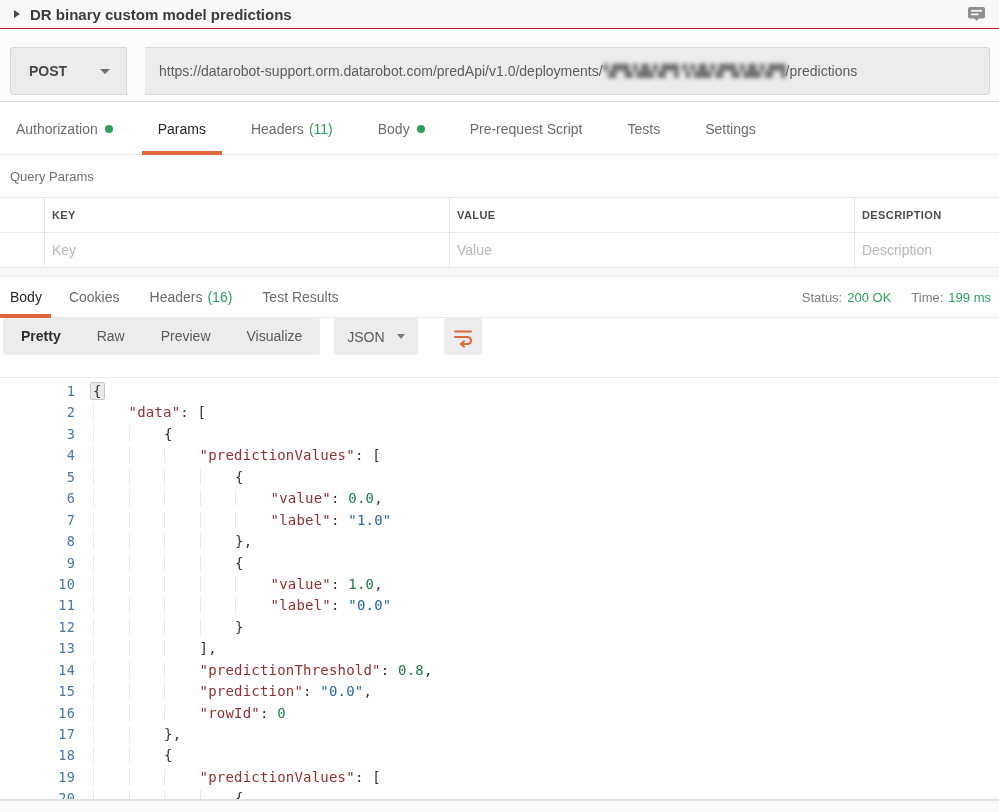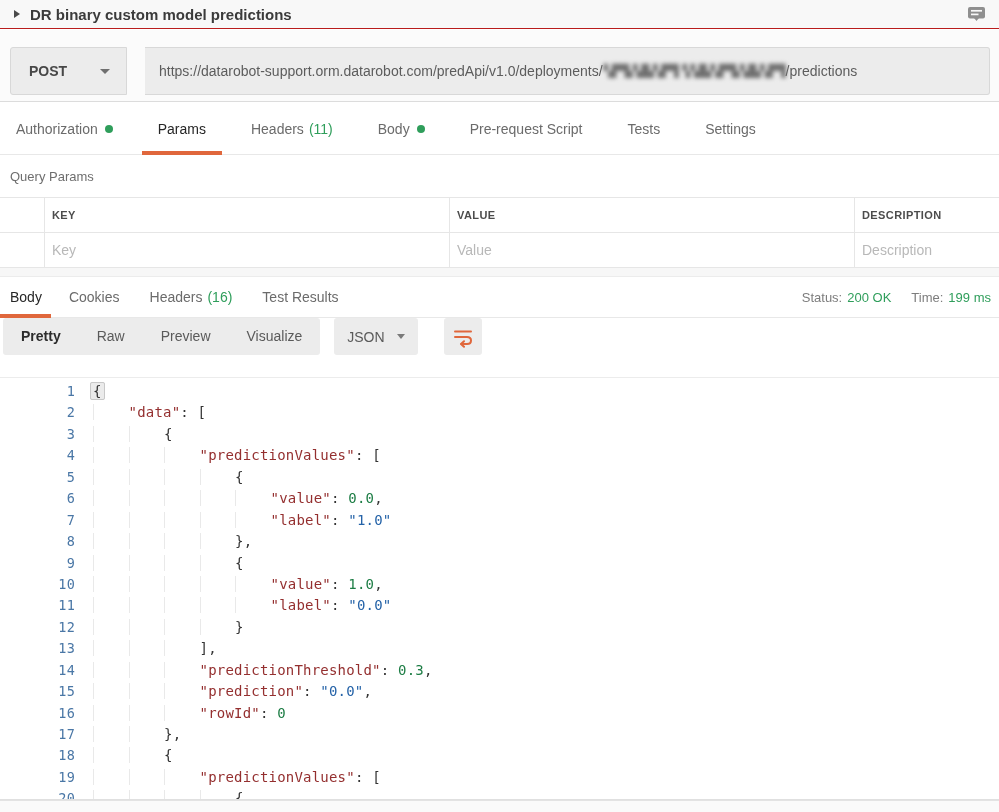--- a/index.html
+++ b/index.html
@@ -324,21 +324,21 @@
     <div class="code-line">
       <span class="ln">12</span>
       <span class="lt"><span class="ind">    </span><span class="ind">    </span><span class="ind">    </span><span class="ind">    </span><span class="tp">}</span></span>
     </div>
     <div class="code-line">
       <span class="ln">13</span>
       <span class="lt"><span class="ind">    </span><span class="ind">    </span><span class="ind">    </span><span class="tp">],</span></span>
     </div>
     <div class="code-line">
       <span class="ln">14</span>
-      <span class="lt"><span class="ind">    </span><span class="ind">    </span><span class="ind">    </span><span class="tk">"predictionThreshold"</span><span class="tp">: </span><span class="tn">0.3</span><span class="tp">,</span></span>
+      <span class="lt"><span class="ind">    </span><span class="ind">    </span><span class="ind">    </span><span class="tk">"predictionThreshold"</span><span class="tp">: </span><span class="tn">0.8</span><span class="tp">,</span></span>
     </div>
     <div class="code-line">
       <span class="ln">15</span>
       <span class="lt"><span class="ind">    </span><span class="ind">    </span><span class="ind">    </span><span class="tk">"prediction"</span><span class="tp">: </span><span class="ts">"0.0"</span><span class="tp">,</span></span>
     </div>
     <div class="code-line">
       <span class="ln">16</span>
       <span class="lt"><span class="ind">    </span><span class="ind">    </span><span class="ind">    </span><span class="tk">"rowId"</span><span class="tp">: </span><span class="tn">0</span></span>
     </div>
     <div class="code-line">

